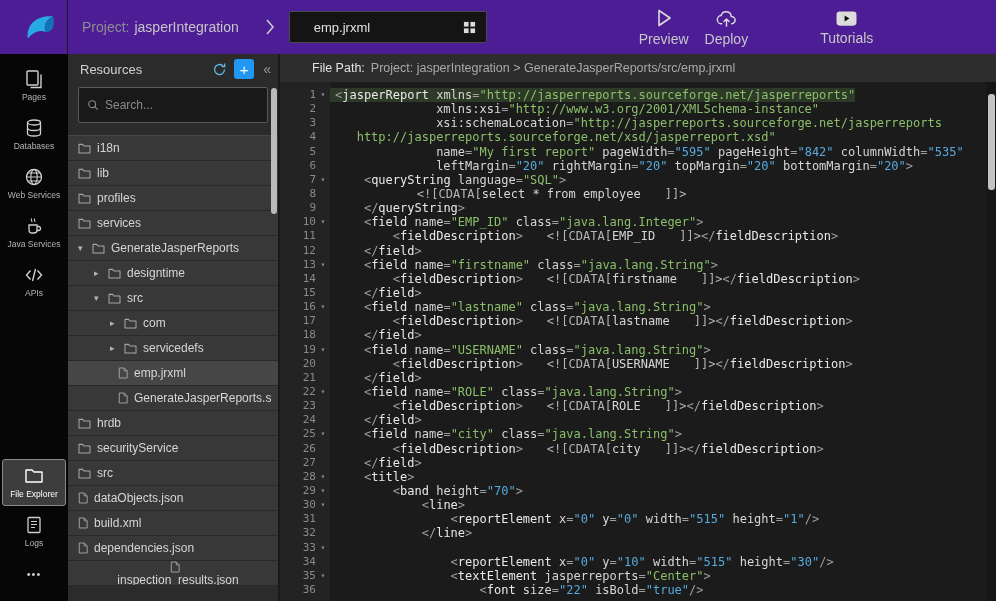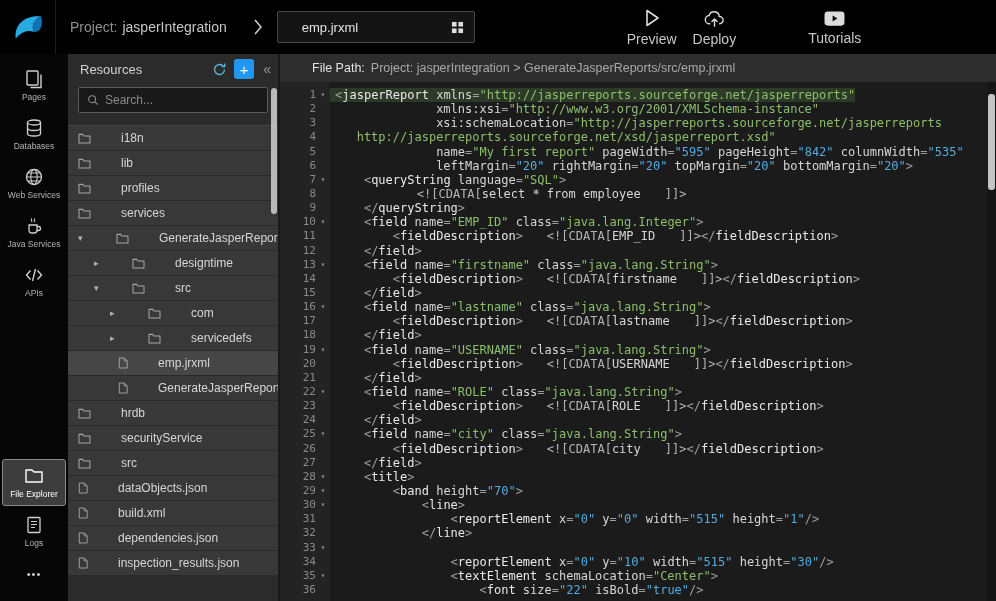--- a/index.html
+++ b/index.html
@@ -4,21 +4,21 @@
 <style>
   * { box-sizing: border-box; margin: 0; padding: 0; }
   html,body { width: 996px; height: 601px; overflow: hidden; }
   body {
     font-family: "Liberation Sans", sans-serif;
     background: #1e1e1e;
     position: relative;
   }
 
   
-  .topbar { height: 54px; background: #000000; display: flex; align-items: center; }
+  .topbar { height: 54px; background: #4c1d95; display: flex; align-items: center; padding-left: 12px; }
   .logo-box { width: 56px; height: 54px; display: flex; align-items: center; justify-content: center; border-right: 1px solid #1c1c1c; cursor: pointer; }
   .project-label { color: #8f8f8f; font-size: 14px; margin-left: 14px; }
   .project-name  { color: #c6c6c6; font-size: 14px; margin-left: 5px; }
   .chevron-sep { color: #c9c9c9; margin-left: 26px; display: flex; align-items: center; }
   .file-tab {
     margin-left: 14px; width: 198px; height: 32px; background: #141414;
     border: 1px solid #4a4a4a; border-radius: 2px; display: flex; align-items: center;
     padding: 0 10px 0 24px; color: #e3e3e3; font-size: 13px; cursor: pointer;
   }
   .file-tab .grid { margin-left: auto; color: #dcdcdc; display: flex; }
@@ -45,27 +45,27 @@
   
   .resources { width: 210px; background: #2b2b2b; position: relative; display: flex; flex-direction: column; }
   .res-header { height: 30px; display: flex; align-items: center; padding: 0 5px 0 12px; gap: 41px; }
   .res-title { color: #d2d2d2; font-size: 13px; }
   .res-tools { margin-left: auto; display: flex; align-items: center; gap: 7px; }
   .refresh { color: #5db9e8; display: flex; cursor: pointer; }
   .add-btn { width: 20px; height: 20px; background: var(--accent, #2196f3); border-radius: 3px; color: #fff;
              display: flex; align-items: center; justify-content: center; font-size: 15px; cursor: pointer; }
   .collapse { color: #9c9c9c; font-size: 14px; cursor: pointer; padding: 0 2px; }
   .search-row { margin: 3px 10px 0 10px; }
-  .search-box { height: 26px; background: #191919; border: 1px solid #5a5a5a; border-radius: 2px;
+  .search-box { height: 36px; background: #191919; border: 1px solid #5a5a5a; border-radius: 2px;
                 display: flex; align-items: center; padding: 0 8px; color: #8a8a8a; }
   .search-box input { background: transparent; border: none; outline: none; color: #cfcfcf; font-size: 12px; margin-left: 6px; width: 100%; font-family: "Liberation Sans", sans-serif; }
   .search-box input::placeholder { color: #8a8a8a; }
   .tree { margin-top: 12px; overflow: hidden; flex: 1; border-top: 1px solid #454545; }
   .tree-row { height: 25px; display: flex; align-items: center; background: #383838; border-bottom: 1px solid #292929;
-              color: #d6d6d6; font-size: 12px; cursor: pointer; gap: 24px; }
+              color: #d6d6d6; font-size: 12px; cursor: pointer; }
   .tree-row.selected { background: #464646; }
   .tree-arrow { width: 12px; color: #b5b5b5; font-size: 9px; margin-right: 2px; flex: none; }
   .tree-icon { color: #a8a8a8; display: flex; margin-right: 6px; flex: none; }
   .tree-label { white-space: nowrap; overflow: hidden; }
   .res-scrollbar { position: absolute; right: 1px; top: 34px; width: 6px; height: 126px; background: #b9b9b9; border-radius: 3px; cursor: pointer; }
 
   
   .main { flex: 1; display: flex; flex-direction: column; background: #1b1b1b; border-left: 2px solid #1a1a1a; position: relative; }
   .filepath { height: 28px; background: #2d2d2d; display: flex; align-items: center; padding-left: 32px; font-size: 12.5px; flex: none; }
   .fp-label { color: #e2e2e2; }
@@ -392,21 +392,21 @@
         </div>
         <div class="tree-row" data-name="tree-item-dependencies-json" style="padding-left: 10px; text-align: center;">
           <span class="tree-icon" data-name="file-icon">
             <svg viewBox="0 0 12 14" width="10" height="12">
               <path d="M1.5 1h6L11 4.5V13H1.5z" fill="none" stroke="currentColor" stroke-width="1.1" stroke-linejoin="round"></path>
               <path d="M7.5 1v3.5H11" fill="none" stroke="currentColor" stroke-width="1"></path>
             </svg>
           </span>
           <span class="tree-label" data-name="tree-item-label">dependencies.json</span>
         </div>
-        <div class="tree-row" data-name="tree-item-inspection-results-json" style="padding-left: 10px;">
+        <div class="tree-row" data-name="tree-item-inspection-results-json" style="padding-left: 10px; flex-direction: column;">
           <span class="tree-icon" data-name="file-icon">
             <svg viewBox="0 0 12 14" width="10" height="12">
               <path d="M1.5 1h6L11 4.5V13H1.5z" fill="none" stroke="currentColor" stroke-width="1.1" stroke-linejoin="round"></path>
               <path d="M7.5 1v3.5H11" fill="none" stroke="currentColor" stroke-width="1"></path>
             </svg>
           </span>
           <span class="tree-label" data-name="tree-item-label">inspection_results.json</span>
         </div>
       </div>
     <div class="res-scrollbar" data-name="resources-scrollbar-thumb"></div>
@@ -585,21 +585,21 @@
             <span class="fold" data-name="fold-toggle-icon">▾</span>
           </div>
           <div class="code-row" data-name="code-line-34">
             <span class="ln" data-name="line-number">34</span>
             <span class="fold" data-name="fold-gutter"></span>
             <span class="code" data-name="code-text"><span class="tok-plain">                </span><span class="tok-punct">&lt;</span><span class="tok-tag">reportElement</span><span class="tok-plain"> x</span><span class="tok-punct">=</span><span class="tok-num">"0"</span><span class="tok-plain"> y</span><span class="tok-punct">=</span><span class="tok-num">"10"</span><span class="tok-plain"> width</span><span class="tok-punct">=</span><span class="tok-num">"515"</span><span class="tok-plain"> height</span><span class="tok-punct">=</span><span class="tok-num">"30"</span><span class="tok-punct">/&gt;</span></span>
           </div>
           <div class="code-row" data-name="code-line-35">
             <span class="ln" data-name="line-number">35</span>
             <span class="fold" data-name="fold-toggle-icon">▾</span>
-            <span class="code" data-name="code-text"><span class="tok-plain">                </span><span class="tok-punct">&lt;</span><span class="tok-tag">textElement</span><span class="tok-plain"> schemaLocation</span><span class="tok-punct">=</span><span class="tok-str">"Center"</span><span class="tok-punct">&gt;</span></span>
+            <span class="code" data-name="code-text"><span class="tok-plain">                </span><span class="tok-punct">&lt;</span><span class="tok-tag">textElement</span><span class="tok-plain"> jasperreports</span><span class="tok-punct">=</span><span class="tok-str">"Center"</span><span class="tok-punct">&gt;</span></span>
           </div>
           <div class="code-row" data-name="code-line-36">
             <span class="ln" data-name="line-number">36</span>
             <span class="fold" data-name="fold-gutter"></span>
             <span class="code" data-name="code-text"><span class="tok-plain">                    </span><span class="tok-punct">&lt;</span><span class="tok-tag">font</span><span class="tok-plain"> size</span><span class="tok-punct">=</span><span class="tok-num">"22"</span><span class="tok-plain"> isBold</span><span class="tok-punct">=</span><span class="tok-num">"true"</span><span class="tok-punct">/&gt;</span></span>
           </div>
         </div>
       <div class="ed-track" data-name="editor-scrollbar-track">
         <div class="ed-thumb" data-name="editor-scrollbar-thumb"></div>
       </div>

